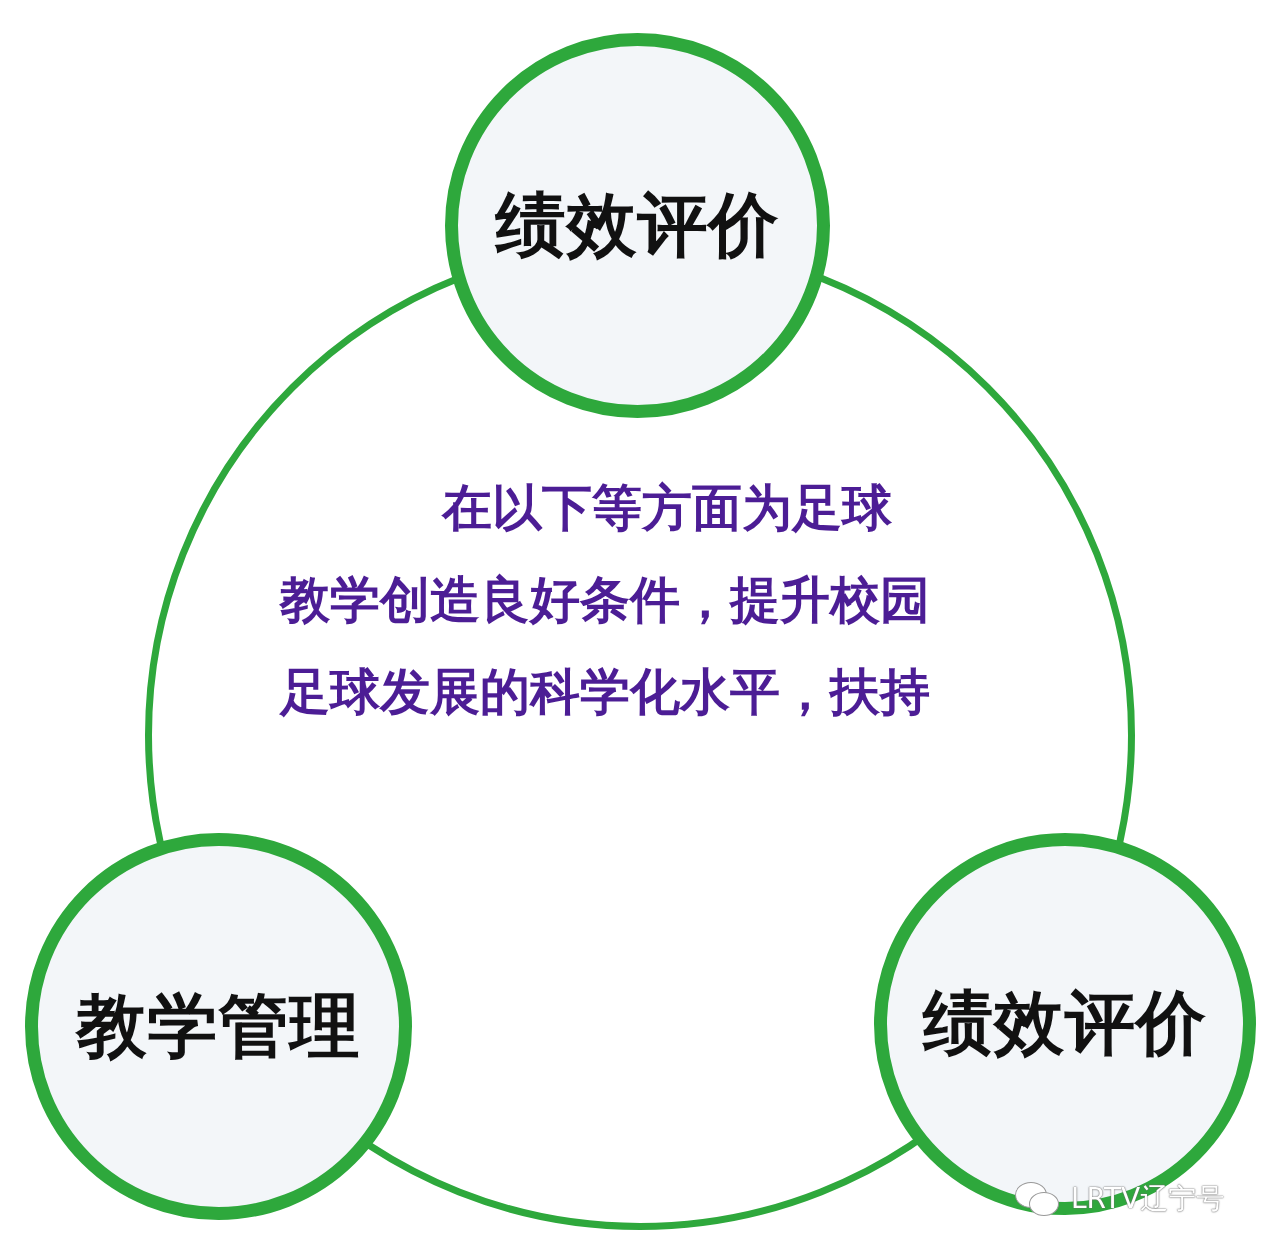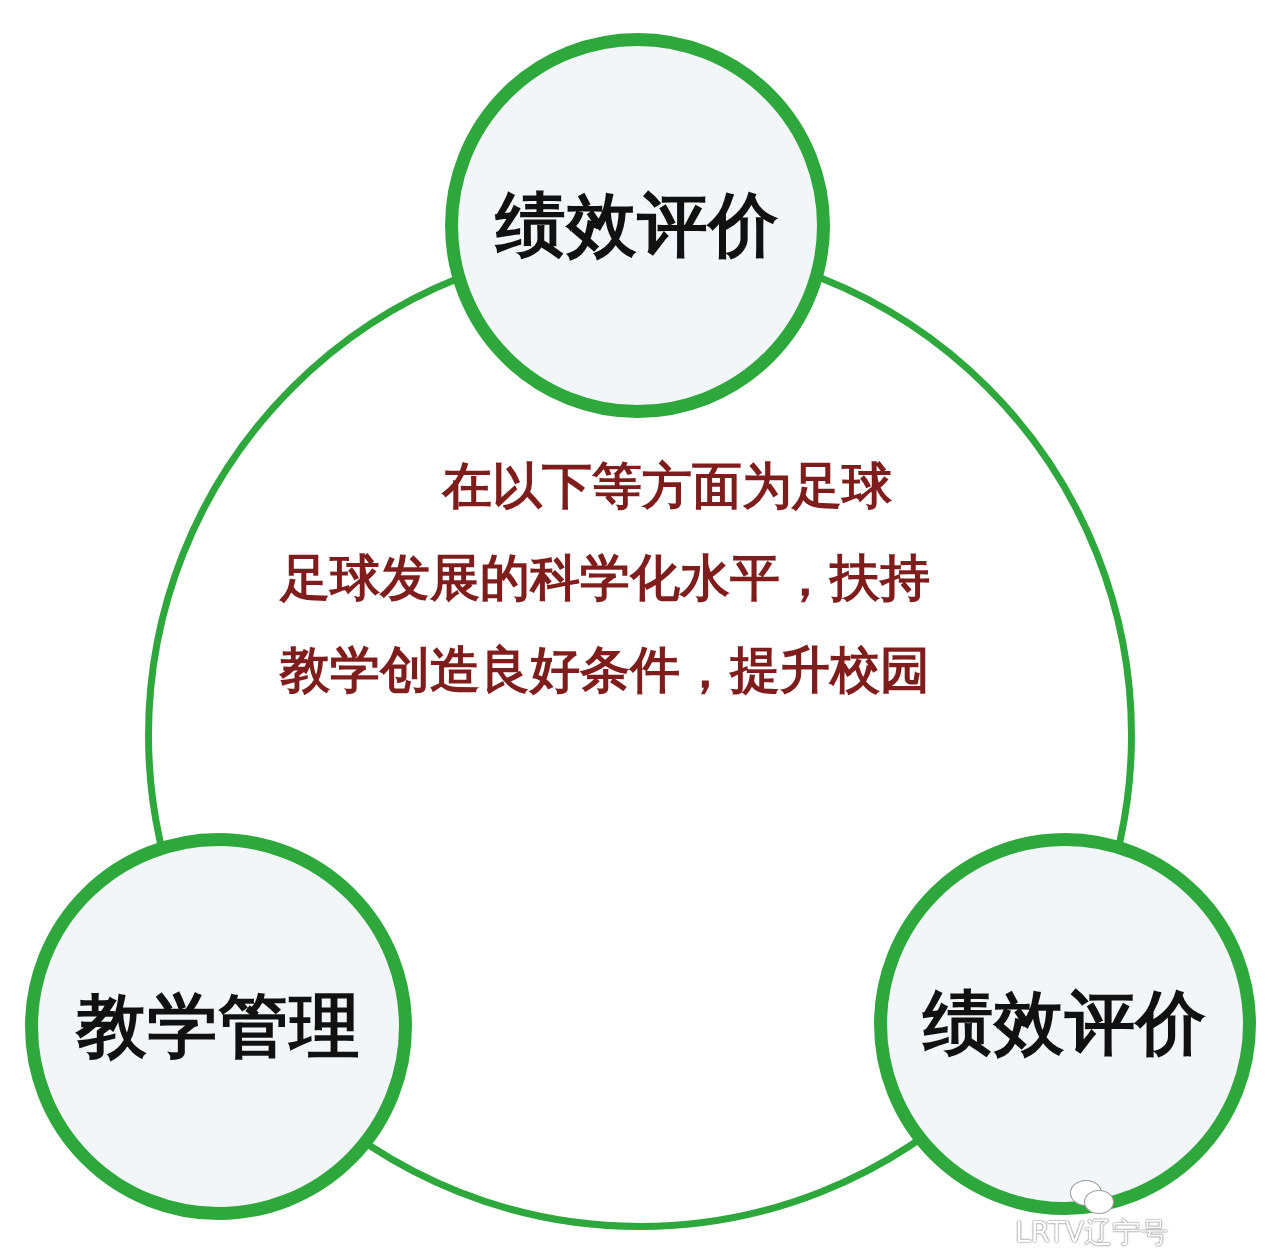--- a/index.html
+++ b/index.html
@@ -3,25 +3,25 @@
 <meta charset="utf-8">
 <style>
   html,body{margin:0;padding:0;background:#ffffff;}
   body{width:1280px;height:1255px;position:relative;overflow:hidden;font-family:"DejaVu Sans","Liberation Sans",sans-serif;}
   .big{position:absolute;left:145px;top:240px;width:990px;height:990px;border-radius:50%;border:7px solid #2ea83c;box-sizing:border-box;background:#ffffff;}
   .node{position:absolute;border-radius:50%;border:13px solid #2ea83c;box-sizing:border-box;background:#f3f6f9;display:flex;align-items:center;justify-content:center;}
   .node span{font-size:70px;font-weight:bold;color:#111;letter-spacing:1px;white-space:nowrap;}
   .n-top{left:445px;top:33px;width:385px;height:385px;}
   .n-left{left:25px;top:833px;width:387px;height:387px;}
   .n-right{left:874px;top:833px;width:382px;height:382px;}
-  .center-text{position:absolute;left:280px;top:440px;width:740px;font-size:50px;font-weight:bold;color:#7f1d1d;line-height:92px;}
+  .center-text{position:absolute;left:280px;top:462px;width:740px;font-size:50px;font-weight:bold;color:#4c1d95;line-height:92px;}
   .center-text div{white-space:nowrap;}
   .l1{padding-left:162px;}
   .l5{padding-left:92px;}
-  .wm{position:absolute;left:1015px;top:1180px;display:flex;align-items:center;gap:0;color:#ffffff;font-size:28px;text-shadow:0 0 2px #777,0 0 1px #555;flex-direction:column;}
+  .wm{position:absolute;left:1015px;top:1180px;display:flex;align-items:center;gap:12px;color:#ffffff;font-size:28px;text-shadow:0 0 2px #777,0 0 1px #555;}
   .wm-icon{width:44px;height:34px;position:relative;}
   .wm-icon .b1{position:absolute;left:0;top:0;width:30px;height:24px;border-radius:50%;background:#fff;border:1.5px solid #999;}
   .wm-icon .b2{position:absolute;left:14px;top:10px;width:28px;height:22px;border-radius:50%;background:#fff;border:1.5px solid #999;}
 </style>
 </head>
 <body>
 
 <div class="big"></div>
 
 <div class="node n-top">
@@ -29,22 +29,22 @@
 </div>
 <div class="node n-left">
   <span>教学管理</span>
 </div>
 <div class="node n-right">
   <span>绩效评价</span>
 </div>
 
 <div class="center-text">
   <div class="l1">在以下等方面为足球</div>
+  <div>教学创造良好条件，提升校园</div>
   <div>足球发展的科学化水平，扶持</div>
-  <div>教学创造良好条件，提升校园</div>
 </div>
 
 <div class="wm">
   <div class="wm-icon">
       <div class="b1"></div>
       <div class="b2"></div>
     </div>
   <span>LRTV辽宁号</span>
 </div>
 

